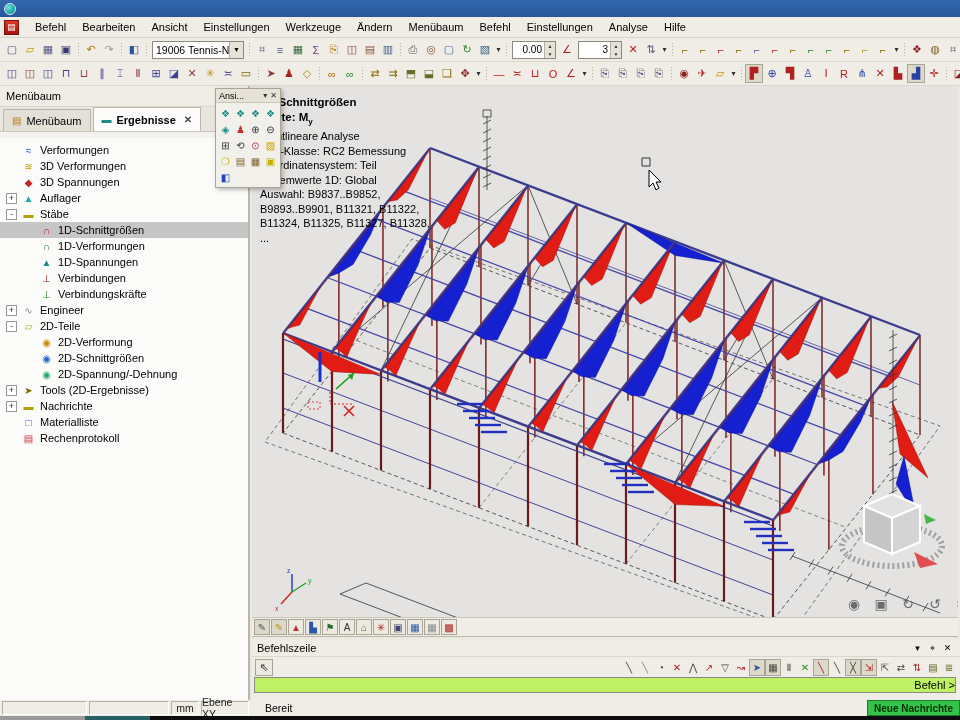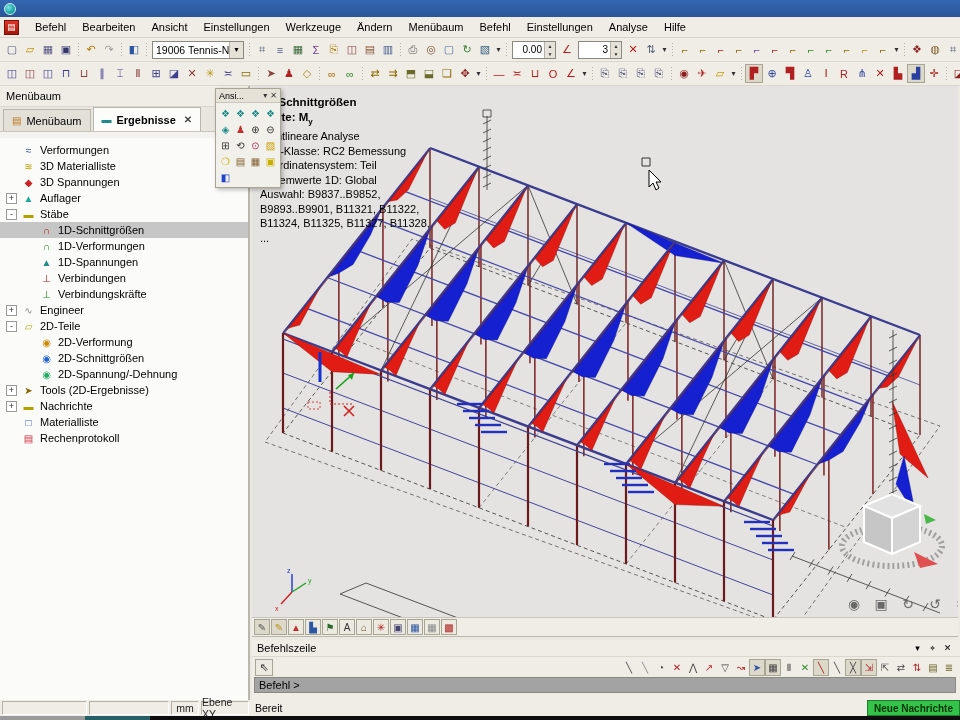--- a/index.html
+++ b/index.html
@@ -81,28 +81,28 @@
   
   #cmd-panel { position:absolute; left:252px; top:640px; width:708px; height:60px; background:#f0ede6;}
   #cmd-head { height:17px; display:flex; align-items:center; padding:0 5px; border-bottom:1px solid #dbd7cc;}
   #cmd-head .t { flex:1; font-size:11px;}
   #cmd-head .tbtn { width:15px; height:14px; font-size:9px;}
   #cmd-mid { height:20px; display:flex; align-items:center; padding:0 3px;}
   #cmd-mid .left-tool { width:18px; height:17px; border:1px solid #a9a595; background:#ece9e0;
     display:flex; align-items:center; justify-content:center; font-size:11px; color:#333;}
   #snap-row { margin-left:auto; display:flex; align-items:center;}
   #snap-row .tbtn { width:16px; height:17px; font-size:10px;}
-  #cmd-input { margin:0 2px; width:702px; height:16px; border:1px solid #8a897f; background:#a3a3a3;
-    font-family:"Liberation Sans",sans-serif; font-size:11px; padding-left:4px;}
+  #cmd-input { margin:0 2px; width:702px; height:16px; border:1px solid #8a897f; background:#bef264;
+    font-family:"Liberation Sans",sans-serif; font-size:11px; padding-left:4px;text-align:right;}
   
   #statusbar { position:absolute; left:0; top:700px; width:960px; height:16px; background:#f0ede6;
     display:flex; align-items:center; font-size:10.5px;}
   .scell { height:14px; border:1px solid; border-color:#b5b1a4 #fff #fff #b5b1a4; margin-left:2px;
     display:flex; align-items:center; justify-content:center; color:#222;}
-  #ready { margin-left:6px; }
+  #ready { margin-left:16px; }
   #msg-btn { position:absolute; right:0; top:0; height:16px; padding:0 6px; background:#35c24b;
     border:1px solid #1b7c2a; color:#052; font-weight:bold; font-size:10px; display:flex; align-items:center; color:#003300;}
   #taskbar { position:absolute; left:0; top:716px; width:960px; height:4px; background:#0d0d0d;}
   #taskbar .seg1 { position:absolute; left:0; width:85px; height:4px; background:#9a9a9a;}
   #taskbar .seg2 { position:absolute; left:85px; width:65px; height:4px; background:#265f66;}
 </style>
 </head>
 <body>
 
 <div id="titlebar">
@@ -276,21 +276,21 @@
   </div>
   <div id="sb-tree">
       <div class="trow">
         <span class="texp none"></span>
         <span class="ticn" style="color: rgb(34, 68, 187);">≈</span>
         <span class="tlbl">Verformungen</span>
       </div>
       <div class="trow">
         <span class="texp none"></span>
         <span class="ticn" style="color: rgb(184, 160, 0);">≋</span>
-        <span class="tlbl">3D Materialliste</span>
+        <span class="tlbl">3D Verformungen</span>
       </div>
       <div class="trow">
         <span class="texp none"></span>
         <span class="ticn" style="color: rgb(204, 34, 34);">◆</span>
         <span class="tlbl">3D Spannungen</span>
       </div>
       <div class="trow">
         <span class="texp">+</span>
         <span class="ticn" style="color: rgb(31, 168, 160);">▲</span>
         <span class="tlbl">Auflager</span>

